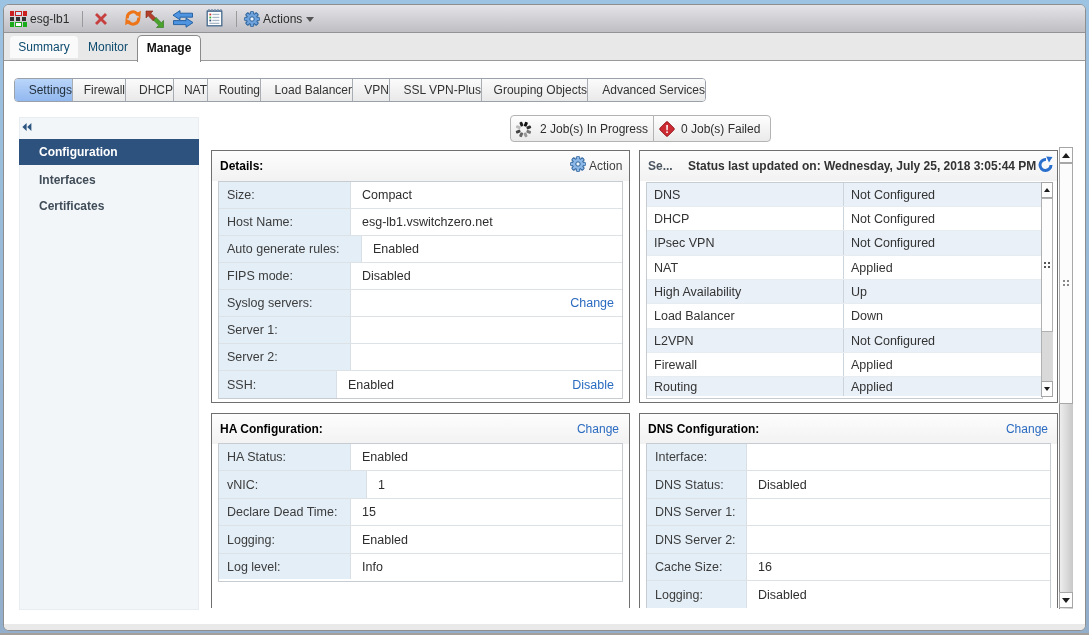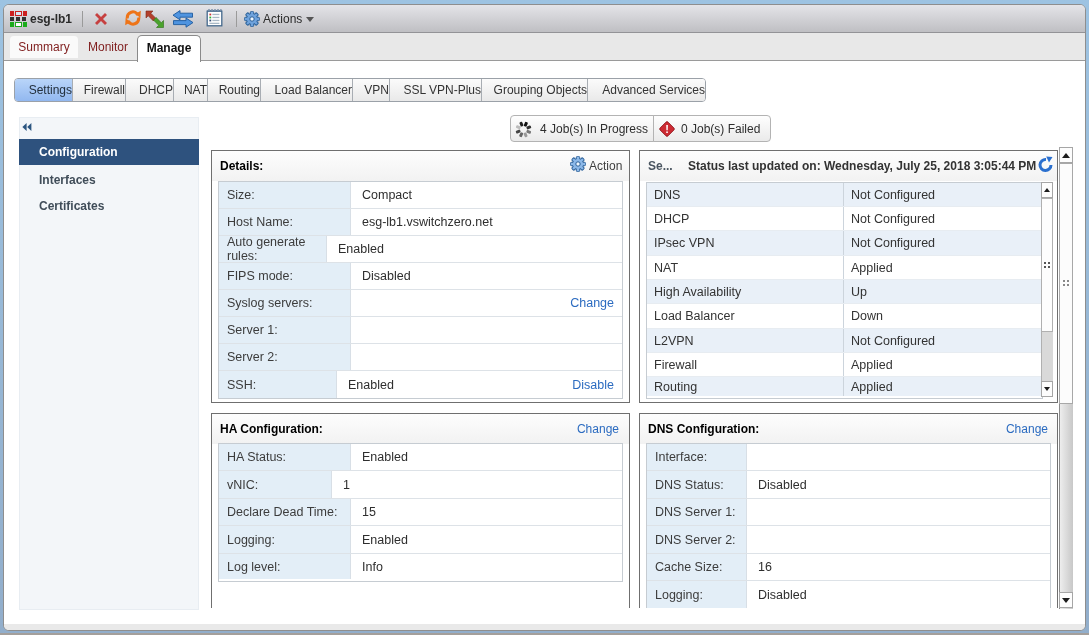--- a/index.html
+++ b/index.html
@@ -5,23 +5,23 @@
  background:linear-gradient(#9dc3e2,#92aecb);}
 .abs{position:absolute}
 #win{position:absolute;left:3px;top:4px;width:1081px;height:625px;background:#fff;
  border:1px solid #8e8e8e;border-radius:6px;overflow:hidden}
 #c{position:absolute;left:-4px;top:-5px;width:1089px;height:635px}
 
 #tbar{left:4px;top:5px;width:1081px;height:27px;
  background:linear-gradient(#e4e4e8,#bfbfc3);border-bottom:1px solid #939397}
 #tabbar{left:4px;top:33px;width:1081px;height:27px;background:#e8e8e8;border-bottom:1px solid #9a9a9a}
 .sep{width:1px;height:16px;background:#9a9a9a;top:11px}
-.tblbl{top:11px;height:16px;line-height:16px;font-weight:bold;color:#2b2b2b}
-
-.tab{top:36px;height:22px;line-height:22px;text-align:center;color:#7f1d1d;border-radius:4px 4px 0 0}
+.tblbl{top:11px;height:16px;line-height:16px;font-weight:normal;color:#2b2b2b}
+
+.tab{top:36px;height:22px;line-height:22px;text-align:center;color:#0c4a6e;border-radius:4px 4px 0 0}
 #tabsum{left:10px;width:68px;background:#fafafa;top:36px}
 #tabmon{left:84px;width:48px}
 #tabman{left:137px;width:62px;top:35px;height:26px;line-height:24px;background:#fff;
  border:1px solid #8a8a8a;border-bottom:none;border-radius:5px 5px 0 0;font-weight:bold;color:#111}
 
 #subtabs{left:14px;top:78px;height:24px;box-sizing:border-box;display:flex;border:1px solid #9ba1a8;border-radius:4px;overflow:hidden}
 #subtabs div{height:22px;line-height:22px;text-align:right;color:#333;
  background:linear-gradient(#fbfbfb,#e9e9e9);border-right:1px solid #a8adb3;box-sizing:border-box}
 #subtabs div:last-child{border-right:none}
 #subtabs div.sel{background:linear-gradient(#b9d5f9,#92b8f0);color:#23303d}
@@ -133,21 +133,21 @@
     <div style="width:53px">Routing</div>
     <div style="width:92px">Load Balancer</div>
     <div style="width:37px">VPN</div>
     <div style="width:92px">SSL VPN-Plus</div>
     <div style="width:106px">Grouping Objects</div>
     <div style="width:117px">Advanced Services</div>
   </div>
 
   <div class="abs jbtn" style="left:510px;width:144px;border-radius:4px 0 0 4px"></div>
   <div class="abs jbtn" style="left:653px;width:118px;border-radius:0 4px 4px 0"></div>
-  <div class="abs jtxt" style="left:540px">4 Job(s) In Progress</div>
+  <div class="abs jtxt" style="left:540px">2 Job(s) In Progress</div>
   <div class="abs jtxt" style="left:681px">0 Job(s) Failed</div>
   <svg class="abs" style="left:515px;top:121px" width="17" height="17" viewBox="0 0 17 17">
     <g fill="#222">
       <rect x="7.2" y="0.5" width="3" height="4.6" rx="1" transform="rotate(22 8.5 8.5)" fill="#111"></rect>
       <rect x="7.2" y="0.5" width="3" height="4.6" rx="1" transform="rotate(67 8.5 8.5)" fill="#333"></rect>
       <rect x="7.2" y="0.5" width="3" height="4.6" rx="1" transform="rotate(112 8.5 8.5)" fill="#777"></rect>
       <rect x="7.2" y="0.5" width="3" height="4.6" rx="1" transform="rotate(157 8.5 8.5)" fill="#999"></rect>
       <rect x="7.2" y="0.5" width="3" height="4.6" rx="1" transform="rotate(202 8.5 8.5)" fill="#666"></rect>
       <rect x="7.2" y="0.5" width="3" height="4.6" rx="1" transform="rotate(247 8.5 8.5)" fill="#444"></rect>
       <rect x="7.2" y="0.5" width="3" height="4.6" rx="1" transform="rotate(292 8.5 8.5)" fill="#bbb"></rect>
@@ -186,21 +186,21 @@
   <div class="abs tbl" id="t-details" style="left:218px;top:181px;width:403px;height:216px">
     <div class="row" style="height:27px">
           <div class="lc" style="width:132px">Size:</div>
           <div class="vc">Compact</div>
         </div>
     <div class="row" style="height:27px">
           <div class="lc" style="width:132px">Host Name:</div>
           <div class="vc">esg-lb1.vswitchzero.net</div>
         </div>
     <div class="row" style="height:27px">
-          <div class="lc" style="width:108px">Auto generate rules:</div>
+          <div class="lc" style="width:143px">Auto generate rules:</div>
           <div class="vc">Enabled</div>
         </div>
     <div class="row" style="height:27px">
           <div class="lc" style="width:132px">FIPS mode:</div>
           <div class="vc">Disabled</div>
         </div>
     <div class="row" style="height:27px">
           <div class="lc" style="width:132px">Syslog servers:</div>
           <div class="vc">
             <span class="vlink">Change</span>
@@ -292,21 +292,21 @@
     <div class="phead"></div>
     <div class="ptitle">HA Configuration:</div>
     <div class="link" style="position:absolute;right:10px;top:8px">Change</div>
   </div>
   <div class="abs tbl" id="t-ha" style="left:218px;top:443px;width:403px;height:137px">
     <div class="row" style="height:27px">
           <div class="lc" style="width:132px">HA Status:</div>
           <div class="vc">Enabled</div>
         </div>
     <div class="row" style="height:28px">
-          <div class="lc" style="width:113px">vNIC:</div>
+          <div class="lc" style="width:148px">vNIC:</div>
           <div class="vc">1</div>
         </div>
     <div class="row" style="height:27px">
           <div class="lc" style="width:132px">Declare Dead Time:</div>
           <div class="vc">15</div>
         </div>
     <div class="row" style="height:28px">
           <div class="lc" style="width:132px">Logging:</div>
           <div class="vc">Enabled</div>
         </div>

